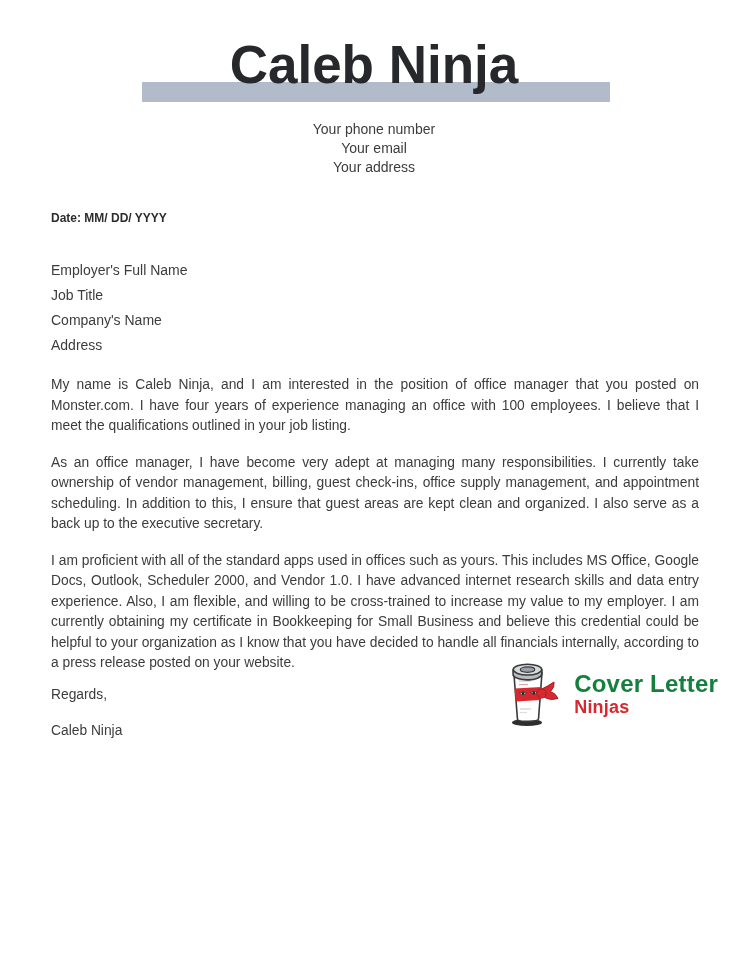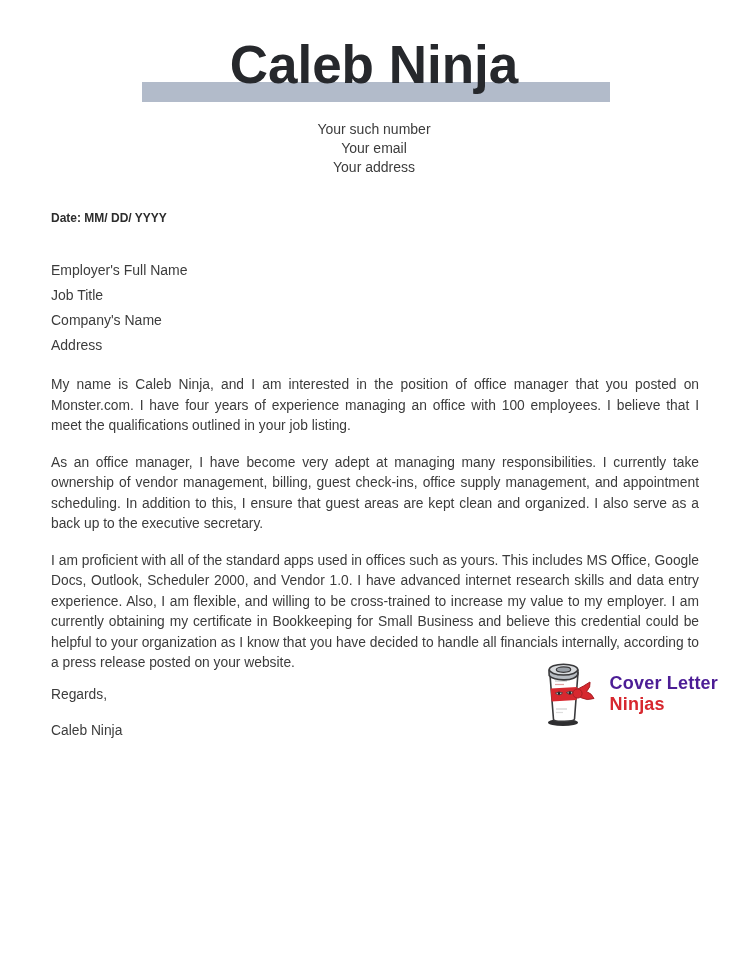--- a/index.html
+++ b/index.html
@@ -82,44 +82,44 @@
     position: absolute;
     right: 30px;
     bottom: 11px;
     display: flex;
     align-items: center;
     gap: 12px;
   }
   .mascot-icon { display: block; }
   .logo-text { display: flex; flex-direction: column; line-height: 1.15; }
   .logo-text-primary {
-    font-size: 18px;
+    font-size: 24px;
     font-weight: bold;
-    color: #4c1d95;
+    color: #15803d;
     letter-spacing: 0.2px;
   }
   .logo-text-secondary {
     font-size: 18px;
     font-weight: bold;
     color: #d7282f;
     letter-spacing: 0.2px;
   }
 </style>
 </head>
 <body>
 
 <div class="page">
 
   <div class="header">
     <div class="title-accent-bar"></div>
     <h1 class="page-title">Caleb Ninja</h1>
   </div>
 
   <div class="contact-block">
-    <div>Your such number</div>
+    <div>Your phone number</div>
     <div>Your email</div>
     <div>Your address</div>
   </div>
 
   <div class="letter-body">
     <div class="date-line">Date: MM/ DD/ YYYY</div>
 
     <div class="recipient-block">
       <div>Employer's Full Name</div>
       <div>Job Title</div>

